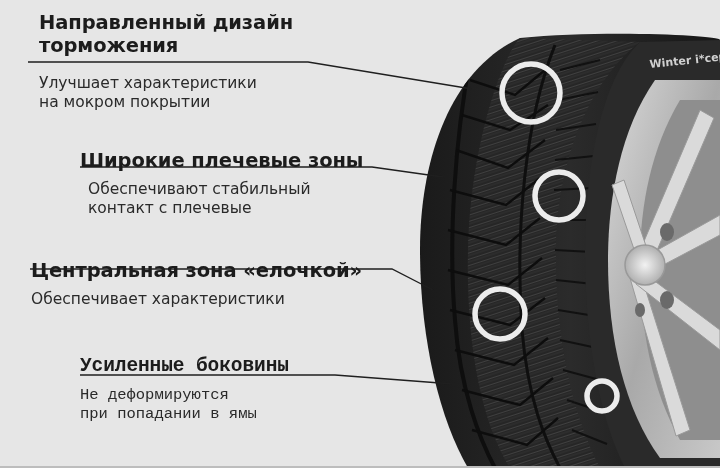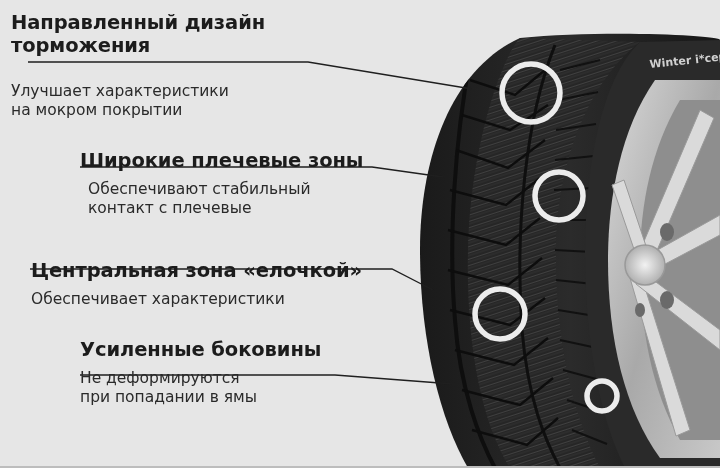--- a/index.html
+++ b/index.html
@@ -101,26 +101,26 @@
     </g>
 
     <g fill="none" stroke="#ececec" stroke-width="5.5">
       <circle cx="531" cy="93" r="29"></circle>
       <circle cx="559" cy="196" r="24"></circle>
       <circle cx="500" cy="314" r="25"></circle>
       <circle cx="602" cy="396" r="15"></circle>
     </g>
   </svg>
 
-  <div class="feature" style="left:11px;top:11px;width:280px;">
+  <div class="feature" style="left:39px;top:11px;width:280px;">
     <div class="f-title">
       <div>Направленный дизайн</div>
       <div>торможения</div>
     </div>
-    <div class="f-desc" style="margin-top:25px;">
+    <div class="f-desc" style="margin-top:17px;">
       <div>Улучшает характеристики</div>
       <div>на мокром покрытии</div>
     </div>
   </div>
 
   <div class="feature" style="left:80px;top:149px;width:300px;">
     <div class="f-title">
       <div>Широкие плечевые зоны</div>
     </div>
     <div class="f-desc" style="margin-top:8px;margin-left:8px;">
@@ -131,21 +131,21 @@
 
   <div class="feature" style="left:31px;top:259px;width:370px;">
     <div class="f-title">
       <div>Центральная зона «елочкой»</div>
     </div>
     <div class="f-desc" style="margin-top:8px;">
       <div>Обеспечивает характеристики</div>
     </div>
   </div>
 
-  <div class="feature" style="left:80px;top:338px;width:300px;">
+  <div class="feature" style="left:80px;top:355px;width:300px;font-family:Liberation Mono, monospace;">
     <div class="f-title">
       <div>Усиленные боковины</div>
     </div>
     <div class="f-desc" style="margin-top:8px;">
       <div>Не деформируются</div>
       <div>при попадании в ямы</div>
     </div>
   </div>
 
   <div class="bottom-bar"></div>

